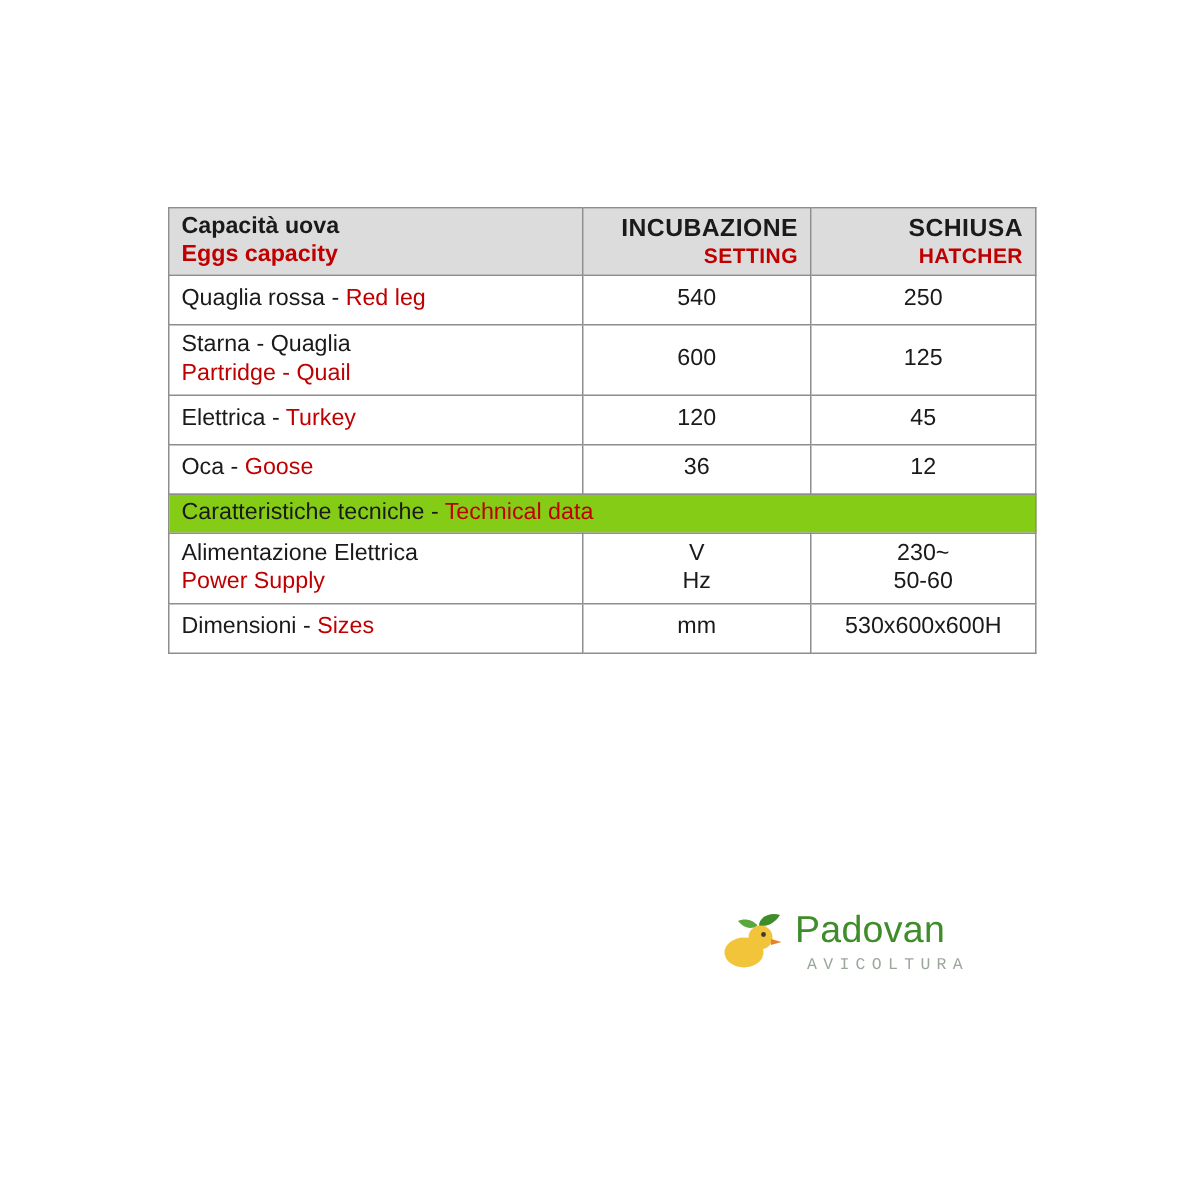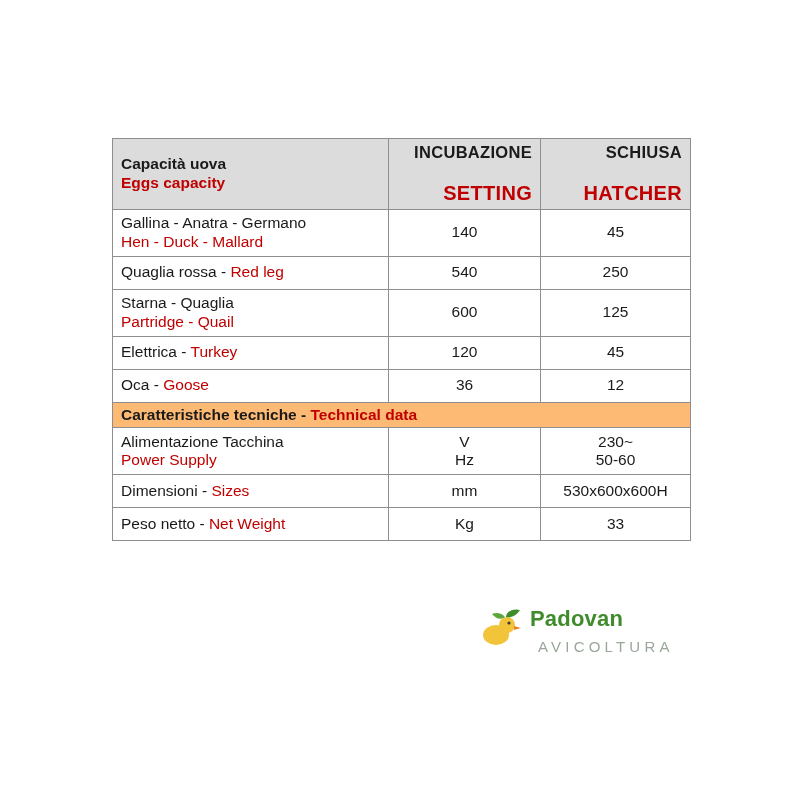--- a/index.html
+++ b/index.html
@@ -55,25 +55,25 @@
     padding-top: 6px;
     padding-bottom: 6px;
   }
 
   .hdr .center {
     text-align: right;
     font-size: 16.5px;
     letter-spacing: .3px;
   }
 
-  .hdr .center .en { font-size: 20px; margin-top: 19px; }
+  .hdr .center .en { font-size: 14px; }
 
   .sub td {
-    background: #fdba74;
-    font-weight: bold;
+    background: #84cc16;
+    font-weight: normal;
     font-size: 16px;
     padding-top: 4px;
     padding-bottom: 4px;
   }
 
   .center { text-align: center; }
   .two-line { line-height: 1.2; }
   .val { text-align: center; font-size: 16px; }
 
   .row-tall td { height: 40px; }
@@ -84,34 +84,35 @@
     left: 472px;
     top: 604px;
     width: 222px;
     height: 52px;
   }
 
   .logo-text {
     position: absolute;
     left: 58px;
     top: 2px;
-    font-size: 22px;
-    font-weight: bold;
+    font-size: 25px;
+    font-weight: normal;
     color: #3f8c2b;
     letter-spacing: .2px;
     font-family: "Liberation Sans", sans-serif;
   }
 
   .logo-sub {
     position: absolute;
     left: 66px;
     top: 34px;
-    font-size: 15px;
+    font-size: 11px;
     color: #9aa79a;
     letter-spacing: 4.2px;
+    font-family: Liberation Mono, monospace;
   }
 
   .logo-mark {
     position: absolute;
     left: 4px;
     top: 4px;
     width: 52px;
     height: 40px;
   }
 </style>
@@ -136,28 +137,20 @@
           <td class="center">
             <div class="it">INCUBAZIONE</div>
             <div class="en">SETTING</div>
           </td>
           <td class="center">
             <div class="it">SCHIUSA</div>
             <div class="en">HATCHER</div>
           </td>
         </tr>
 
-        <tr class="row-tall">
-          <td>
-            <div class="it">Gallina - Anatra - Germano</div>
-            <div class="en">Hen - Duck - Mallard</div>
-          </td>
-          <td class="val">140</td>
-          <td class="val">45</td>
-        </tr>
 
 
         <tr class="row-short">
           <td>
             <span class="it">Quaglia rossa - </span><span class="en">Red leg</span>
           </td>
           <td class="val">540</td>
           <td class="val">250</td>
         </tr>
 
@@ -187,21 +180,21 @@
         </tr>
 
         <tr class="sub">
           <td colspan="3">
             <span class="it">Caratteristiche tecniche</span><span class="it"> - </span><span class="en">Technical data</span>
           </td>
         </tr>
 
         <tr class="row-tall">
           <td>
-            <div class="it">Alimentazione Tacchina</div>
+            <div class="it">Alimentazione Elettrica</div>
             <div class="en">Power Supply</div>
           </td>
           <td class="val two-line">
             <div>V</div>
             <div>Hz</div>
           </td>
           <td class="val two-line">
             <div>230~</div>
             <div>50-60</div>
           </td>
@@ -209,27 +202,20 @@
 
 
         <tr class="row-short">
           <td>
             <span class="it">Dimensioni - </span><span class="en">Sizes</span>
           </td>
           <td class="val">mm</td>
           <td class="val">530x600x600H</td>
         </tr>
 
-        <tr class="row-short">
-          <td>
-            <span class="it">Peso netto - </span><span class="en">Net Weight</span>
-          </td>
-          <td class="val">Kg</td>
-          <td class="val">33</td>
-        </tr>
       </tbody>
     </table>
   </div>
 
   <div class="logo">
     <svg class="logo-mark" viewBox="0 0 52 40">
       <ellipse cx="20" cy="27" rx="13" ry="10" fill="#f2c43a"></ellipse>
       <circle cx="31" cy="17" r="8" fill="#f2c43a"></circle>
       <circle cx="33" cy="15" r="1.6" fill="#3a3a3a"></circle>
       <path d="M38 18 L45 20 L38 22 Z" fill="#e8822a"></path>

